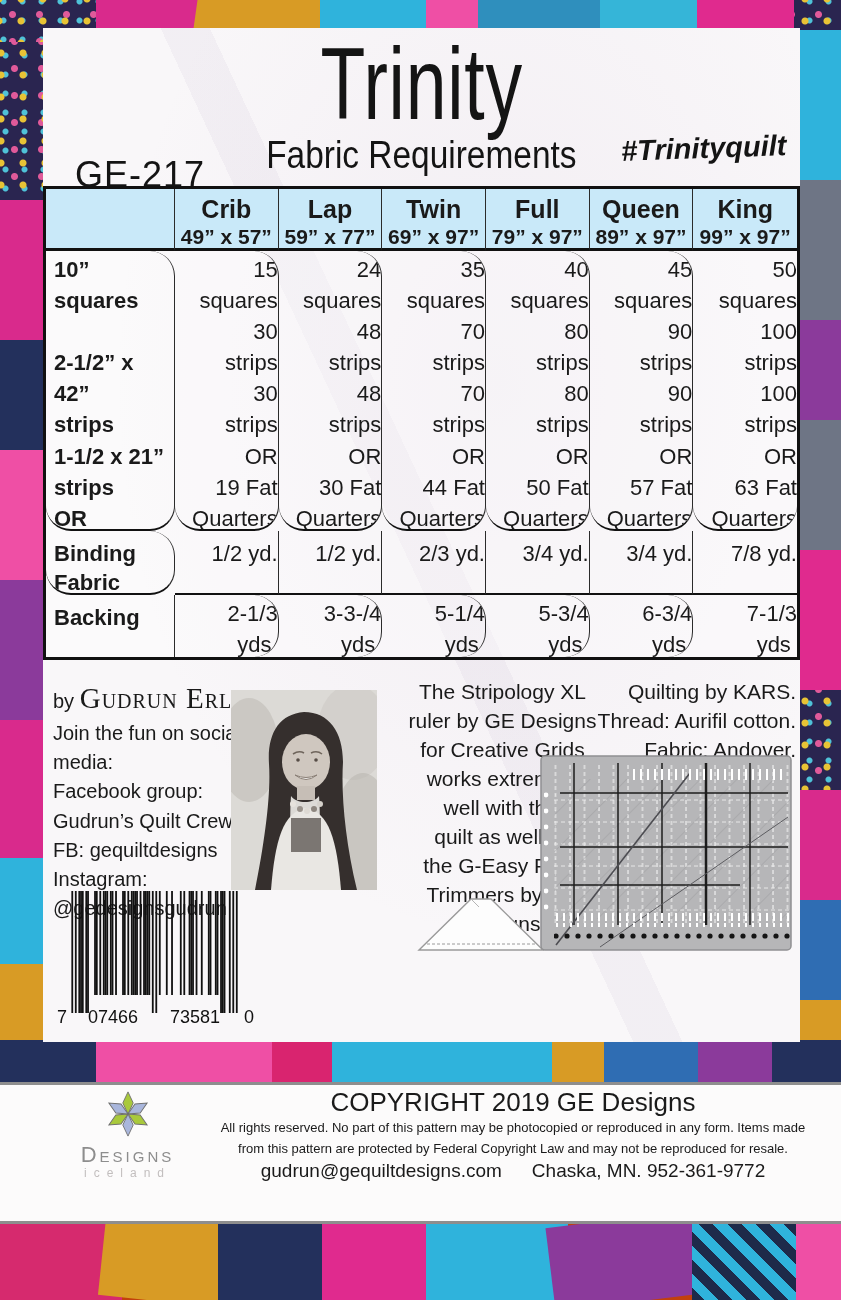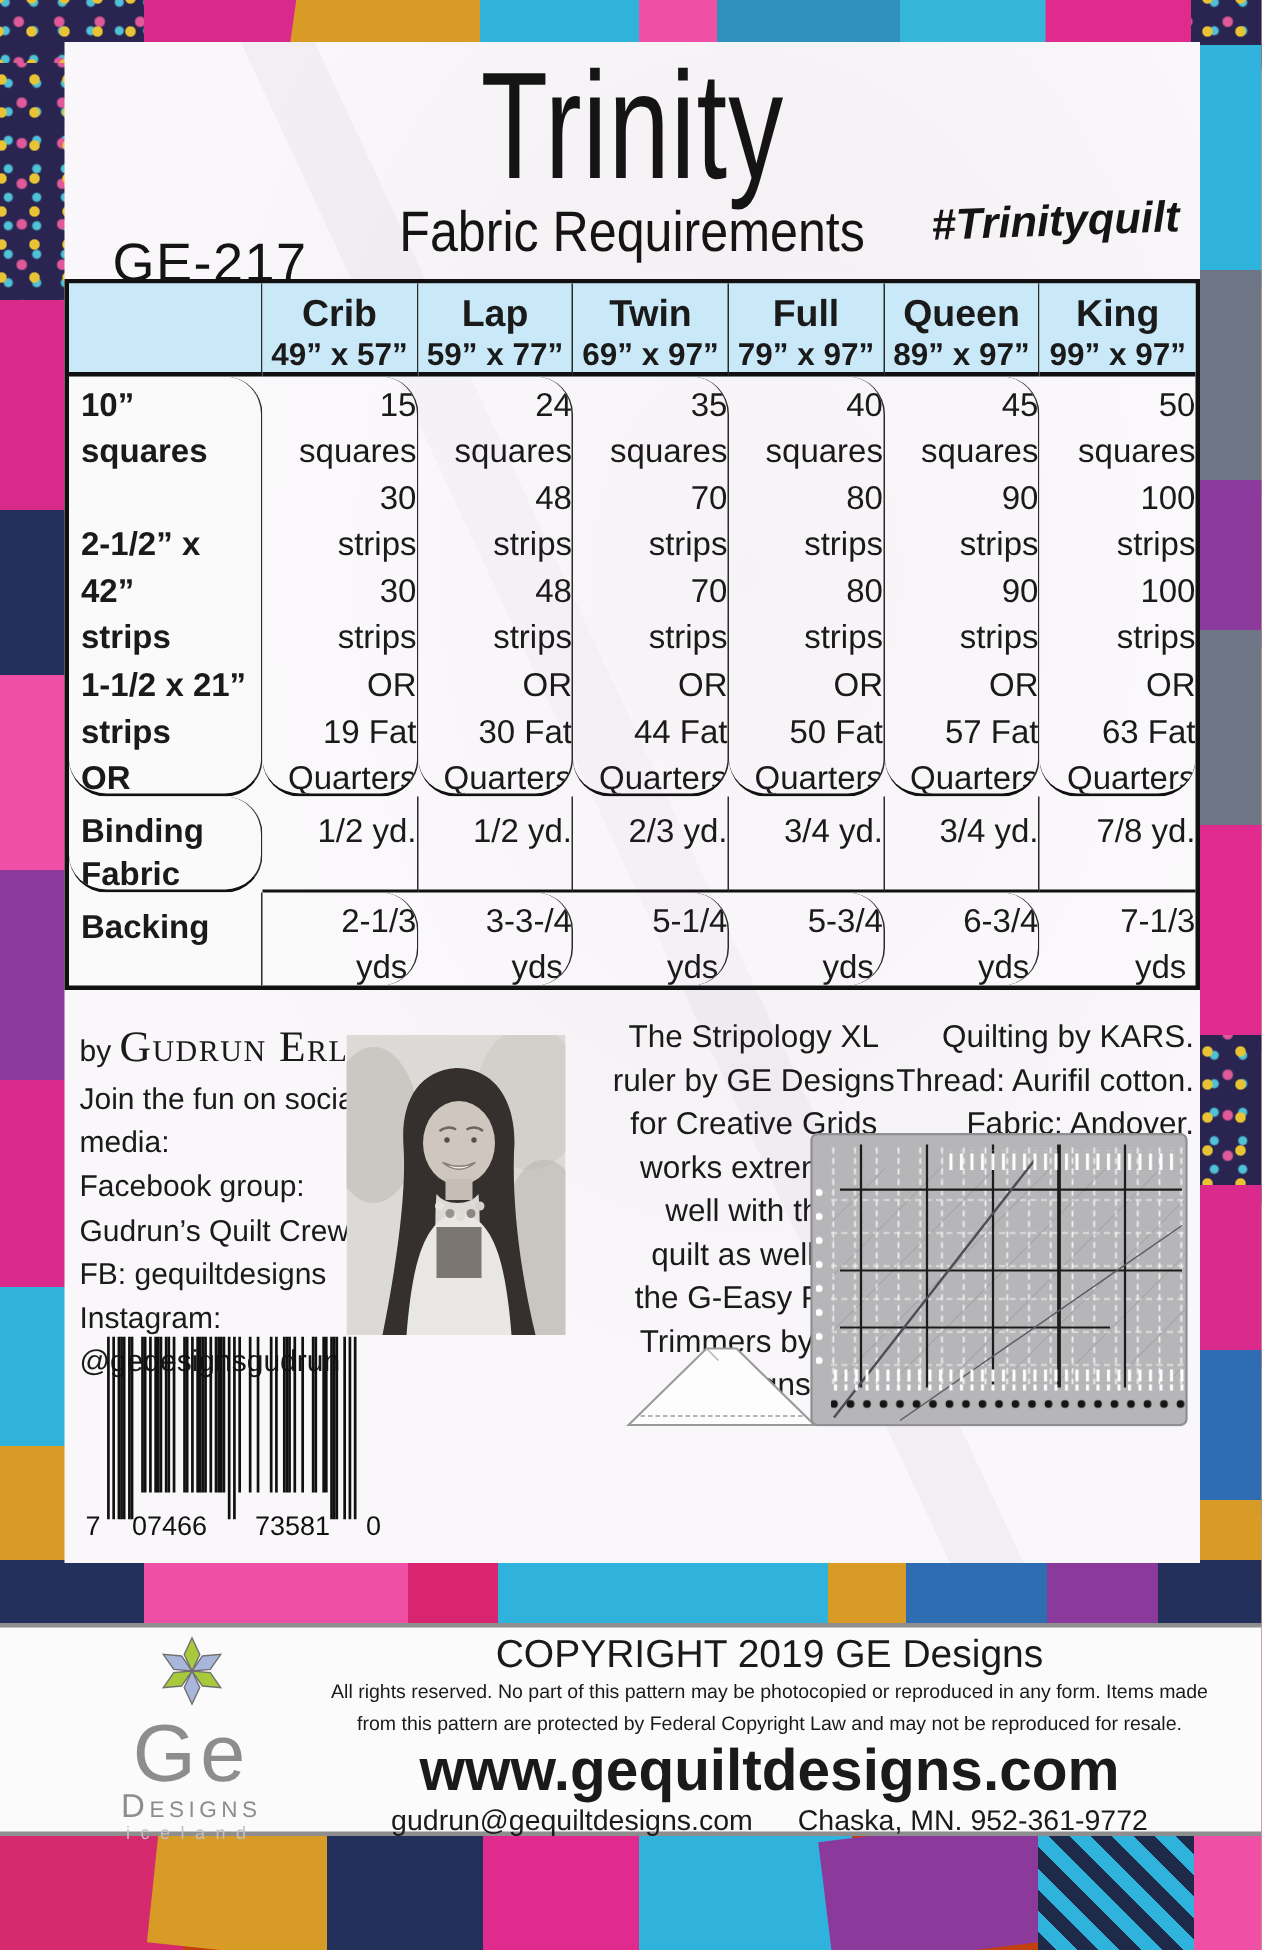--- a/index.html
+++ b/index.html
@@ -391,28 +391,26 @@
       <svg width="52" height="52" viewBox="-40 -40 80 80">
         <g stroke="#6f6f6f" stroke-width="1.4">
           <path d="M0,0 L8,-17 L0,-34 L-8,-17 Z" fill="#a9c93c"></path>
           <path d="M0,0 L8,-17 L0,-34 L-8,-17 Z" fill="#a9b6dc" transform="rotate(60)"></path>
           <path d="M0,0 L8,-17 L0,-34 L-8,-17 Z" fill="#a9c93c" transform="rotate(120)"></path>
           <path d="M0,0 L8,-17 L0,-34 L-8,-17 Z" fill="#a9b6dc" transform="rotate(180)"></path>
           <path d="M0,0 L8,-17 L0,-34 L-8,-17 Z" fill="#a9c93c" transform="rotate(240)"></path>
           <path d="M0,0 L8,-17 L0,-34 L-8,-17 Z" fill="#a9b6dc" transform="rotate(300)"></path>
         </g>
       </svg>
-      <div class="lg-ge">Ge</div>
       <div class="lg-designs">Designs</div>
       <div class="lg-iceland">iceland</div>
     </div>
     <div class="ftext">
       <div class="copyright">COPYRIGHT 2019  GE Designs</div>
       <div class="rights pre">All rights reserved. No part of this pattern may be photocopied or reproduced in any form. Items made
 from this pattern are protected by Federal Copyright Law and may not be reproduced for resale.</div>
-      <div class="website">www.gequiltdesigns.com</div>
       <div class="contact">
         <span>gudrun@gequiltdesigns.com</span>
         <span>Chaska, MN. 952-361-9772</span>
       </div>
     </div>
   </div>
 </div>
 
 </body></html>

